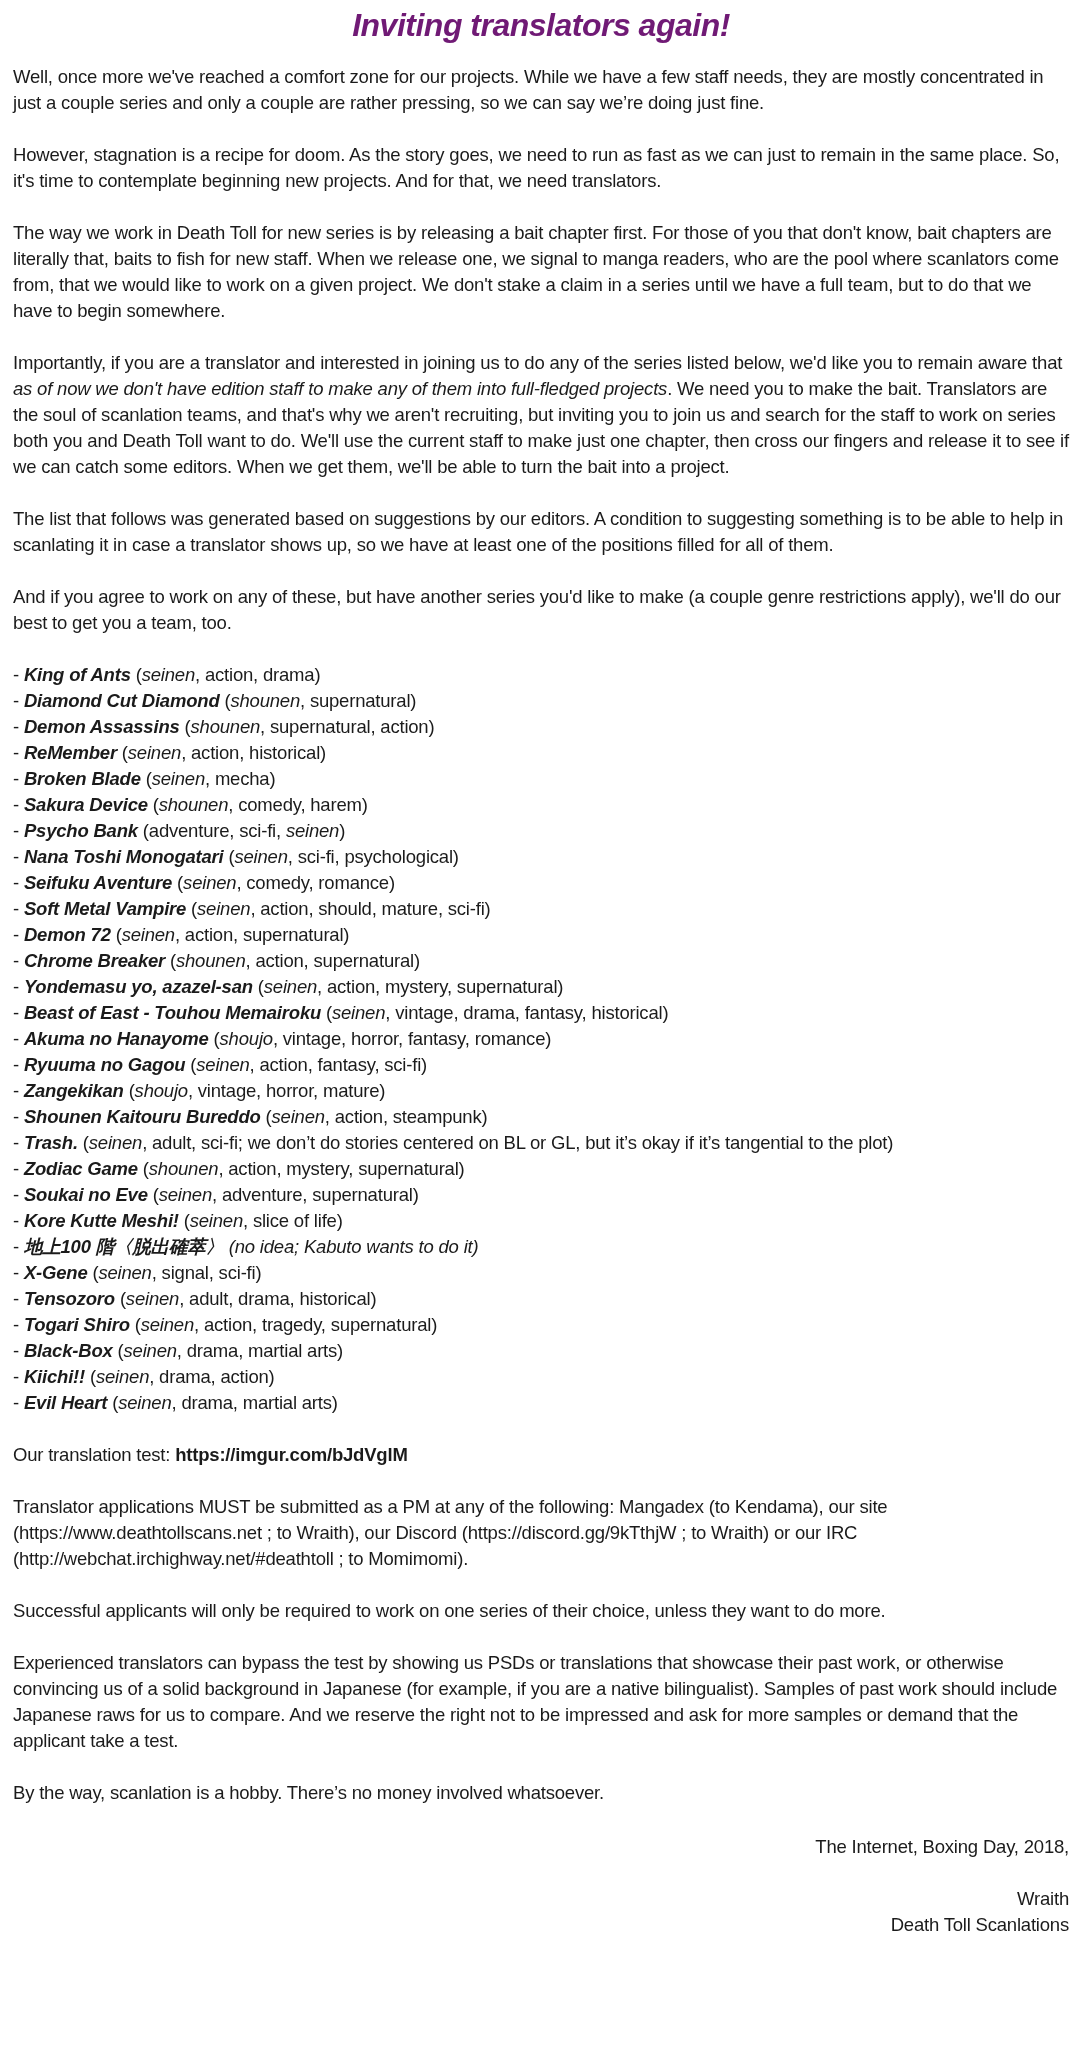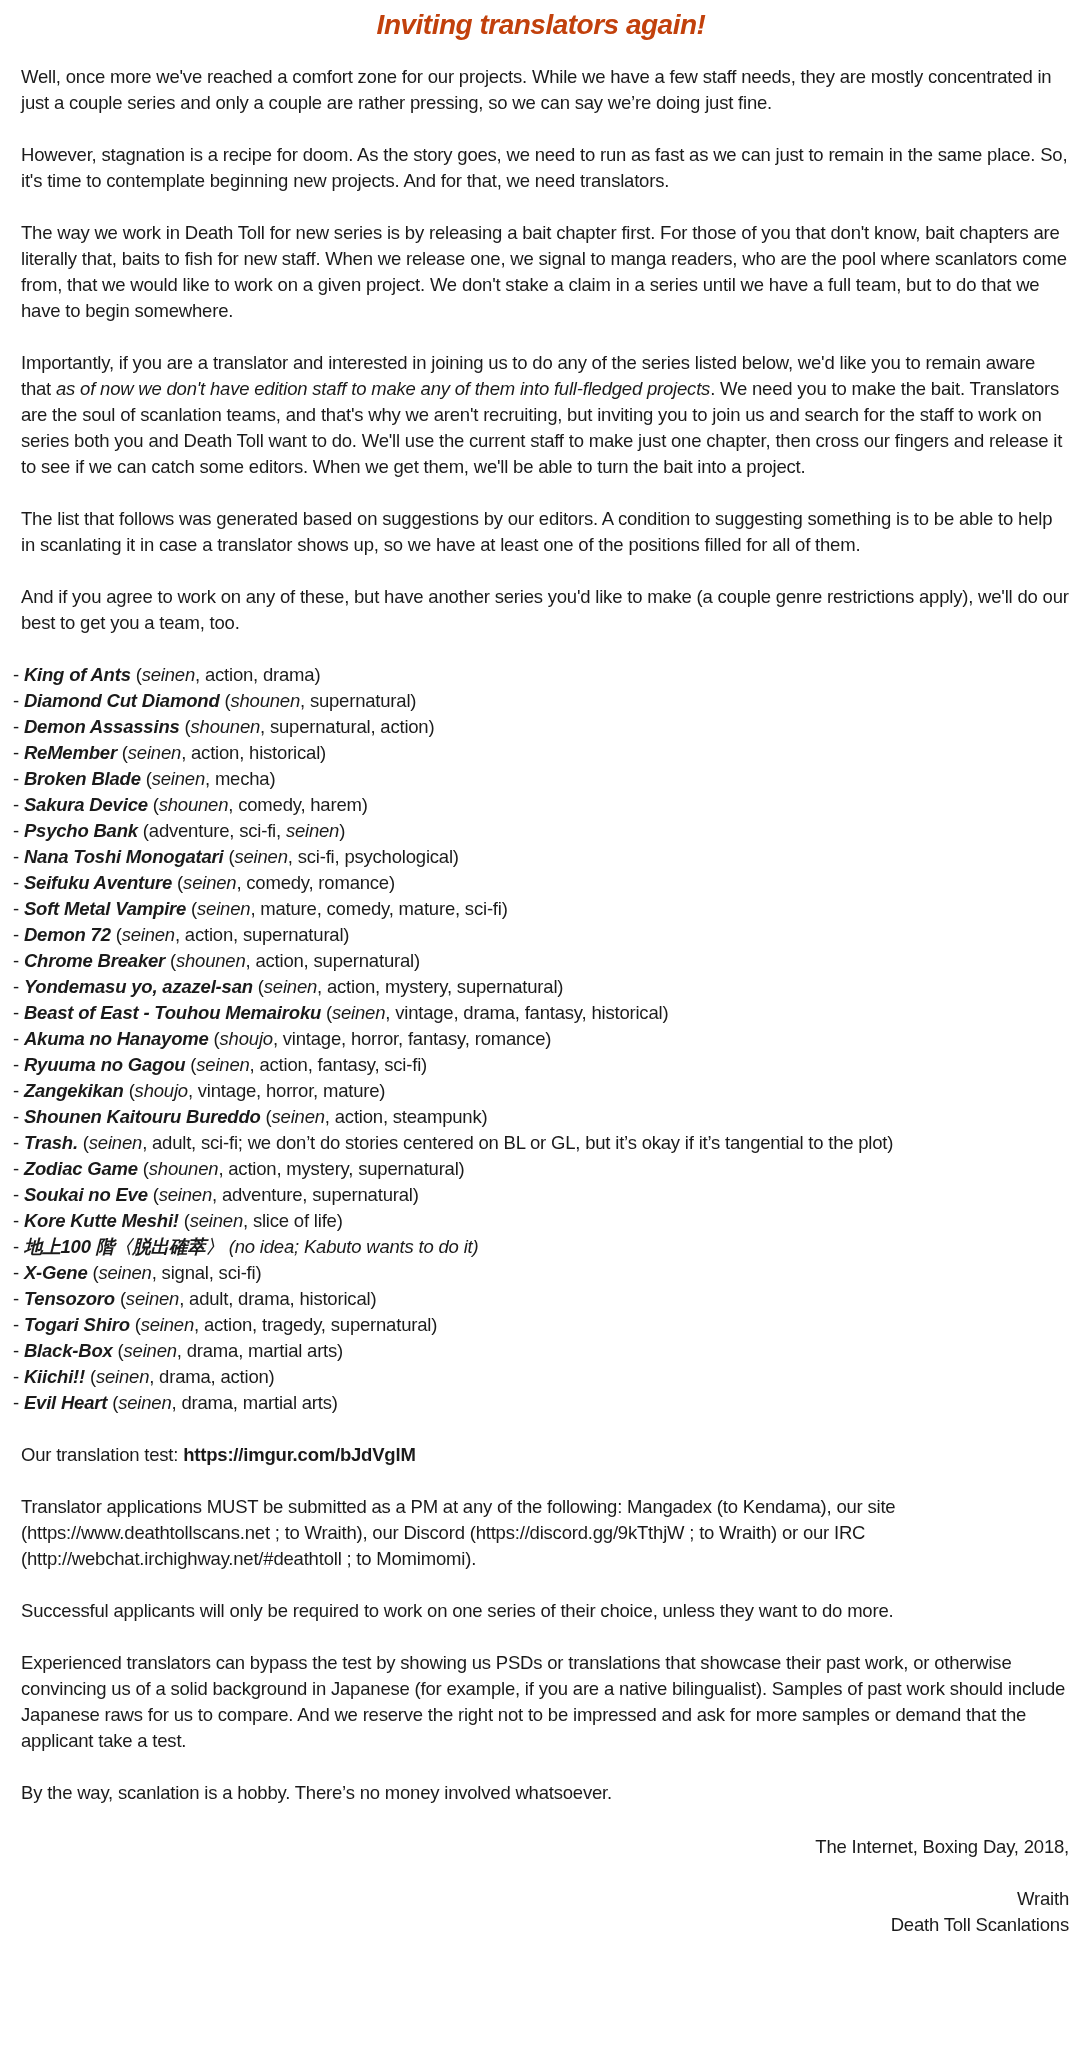--- a/index.html
+++ b/index.html
@@ -14,29 +14,29 @@
     padding: 6px 14px 12px 13px;
     background: #ffffff;
     color: #1b1b1b;
     font-family: "Liberation Sans", "DejaVu Sans", sans-serif;
     font-size: 18.5px;
     line-height: 26px;
     letter-spacing: -0.2px;
   }
   h1.doc-title {
     text-align: center;
-    font-size: 28px;
+    font-size: 32px;
     line-height: 34px;
     font-weight: bold;
     font-style: italic;
     letter-spacing: -0.5px;
     margin: 2px 0 22px 0;
-    color: #c2410c;
+    color: #701a75;
   }
-  .para { margin: 0 0 26px 8px; }
+  .para { margin: 0 0 26px 0; }
   .series-list { margin: 0 0 26px 0; }
   .series-line { margin: 0; }
   .it { font-style: italic; }
   .series-title { font-weight: bold; font-style: italic; }
   .tt-url { font-weight: bold; }
   .signoff { text-align: right; margin-top: 28px; }
   .signoff-line { margin: 0; }
   .author-block { margin-top: 26px; }
 </style>
 </head>
@@ -58,21 +58,21 @@
   <div id="series-list" class="series-list">
       <div class="series-line"><span>- </span><span class="series-title">King of Ants</span><span> (</span><span class="it">seinen</span><span>, action, drama)</span></div>
       <div class="series-line"><span>- </span><span class="series-title">Diamond Cut Diamond</span><span> (</span><span class="it">shounen</span><span>, supernatural)</span></div>
       <div class="series-line"><span>- </span><span class="series-title">Demon Assassins</span><span> (</span><span class="it">shounen</span><span>, supernatural, action)</span></div>
       <div class="series-line"><span>- </span><span class="series-title">ReMember</span><span> (</span><span class="it">seinen</span><span>, action, historical)</span></div>
       <div class="series-line"><span>- </span><span class="series-title">Broken Blade</span><span> (</span><span class="it">seinen</span><span>, mecha)</span></div>
       <div class="series-line"><span>- </span><span class="series-title">Sakura Device</span><span> (</span><span class="it">shounen</span><span>, comedy, harem)</span></div>
       <div class="series-line"><span>- </span><span class="series-title">Psycho Bank</span><span> (adventure, sci-fi, </span><span class="it">seinen</span><span>)</span></div>
       <div class="series-line"><span>- </span><span class="series-title">Nana Toshi Monogatari</span><span> (</span><span class="it">seinen</span><span>, sci-fi, psychological)</span></div>
       <div class="series-line"><span>- </span><span class="series-title">Seifuku Aventure</span><span> (</span><span class="it">seinen</span><span>, comedy, romance)</span></div>
-      <div class="series-line"><span>- </span><span class="series-title">Soft Metal Vampire</span><span> (</span><span class="it">seinen</span><span>, mature, comedy, mature, sci-fi)</span></div>
+      <div class="series-line"><span>- </span><span class="series-title">Soft Metal Vampire</span><span> (</span><span class="it">seinen</span><span>, action, should, mature, sci-fi)</span></div>
       <div class="series-line"><span>- </span><span class="series-title">Demon 72</span><span> (</span><span class="it">seinen</span><span>, action, supernatural)</span></div>
       <div class="series-line"><span>- </span><span class="series-title">Chrome Breaker</span><span> (</span><span class="it">shounen</span><span>, action, supernatural)</span></div>
       <div class="series-line"><span>- </span><span class="series-title">Yondemasu yo, azazel-san</span><span> (</span><span class="it">seinen</span><span>, action, mystery, supernatural)</span></div>
       <div class="series-line"><span>- </span><span class="series-title">Beast of East - Touhou Memairoku</span><span> (</span><span class="it">seinen</span><span>, vintage, drama, fantasy, historical)</span></div>
       <div class="series-line"><span>- </span><span class="series-title">Akuma no Hanayome</span><span> (</span><span class="it">shoujo</span><span>, vintage, horror, fantasy, romance)</span></div>
       <div class="series-line"><span>- </span><span class="series-title">Ryuuma no Gagou</span><span> (</span><span class="it">seinen</span><span>, action, fantasy, sci-fi)</span></div>
       <div class="series-line"><span>- </span><span class="series-title">Zangekikan</span><span> (</span><span class="it">shoujo</span><span>, vintage, horror, mature)</span></div>
       <div class="series-line"><span>- </span><span class="series-title">Shounen Kaitouru Bureddo</span><span> (</span><span class="it">seinen</span><span>, action, steampunk)</span></div>
       <div class="series-line"><span>- </span><span class="series-title">Trash.</span><span> (</span><span class="it">seinen</span><span>, adult, sci-fi; we don’t do stories centered on BL or GL, but it’s okay if it’s tangential to the plot)</span></div>
       <div class="series-line"><span>- </span><span class="series-title">Zodiac Game</span><span> (</span><span class="it">shounen</span><span>, action, mystery, supernatural)</span></div>

